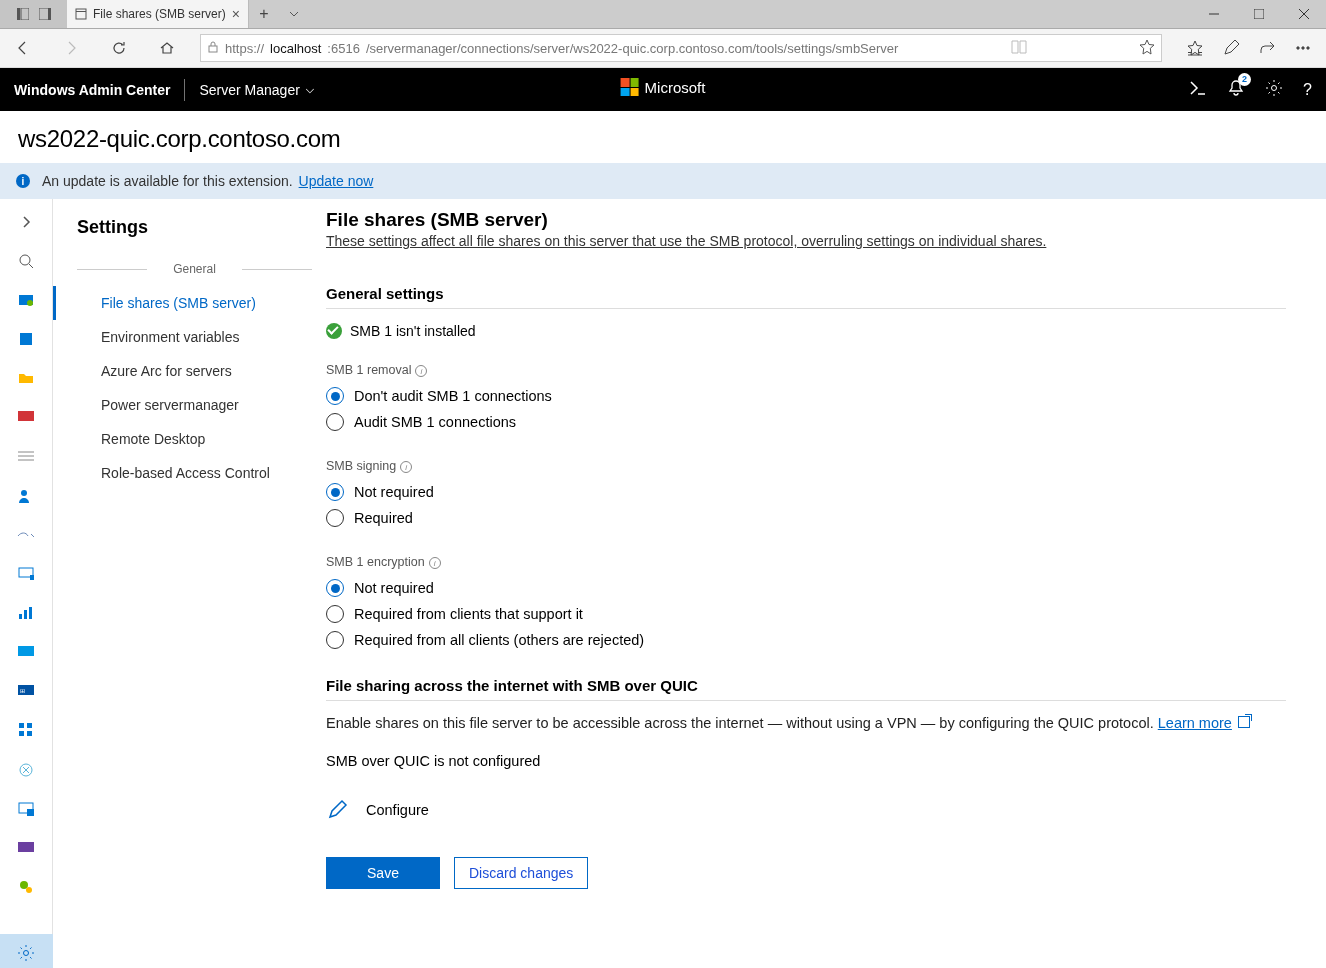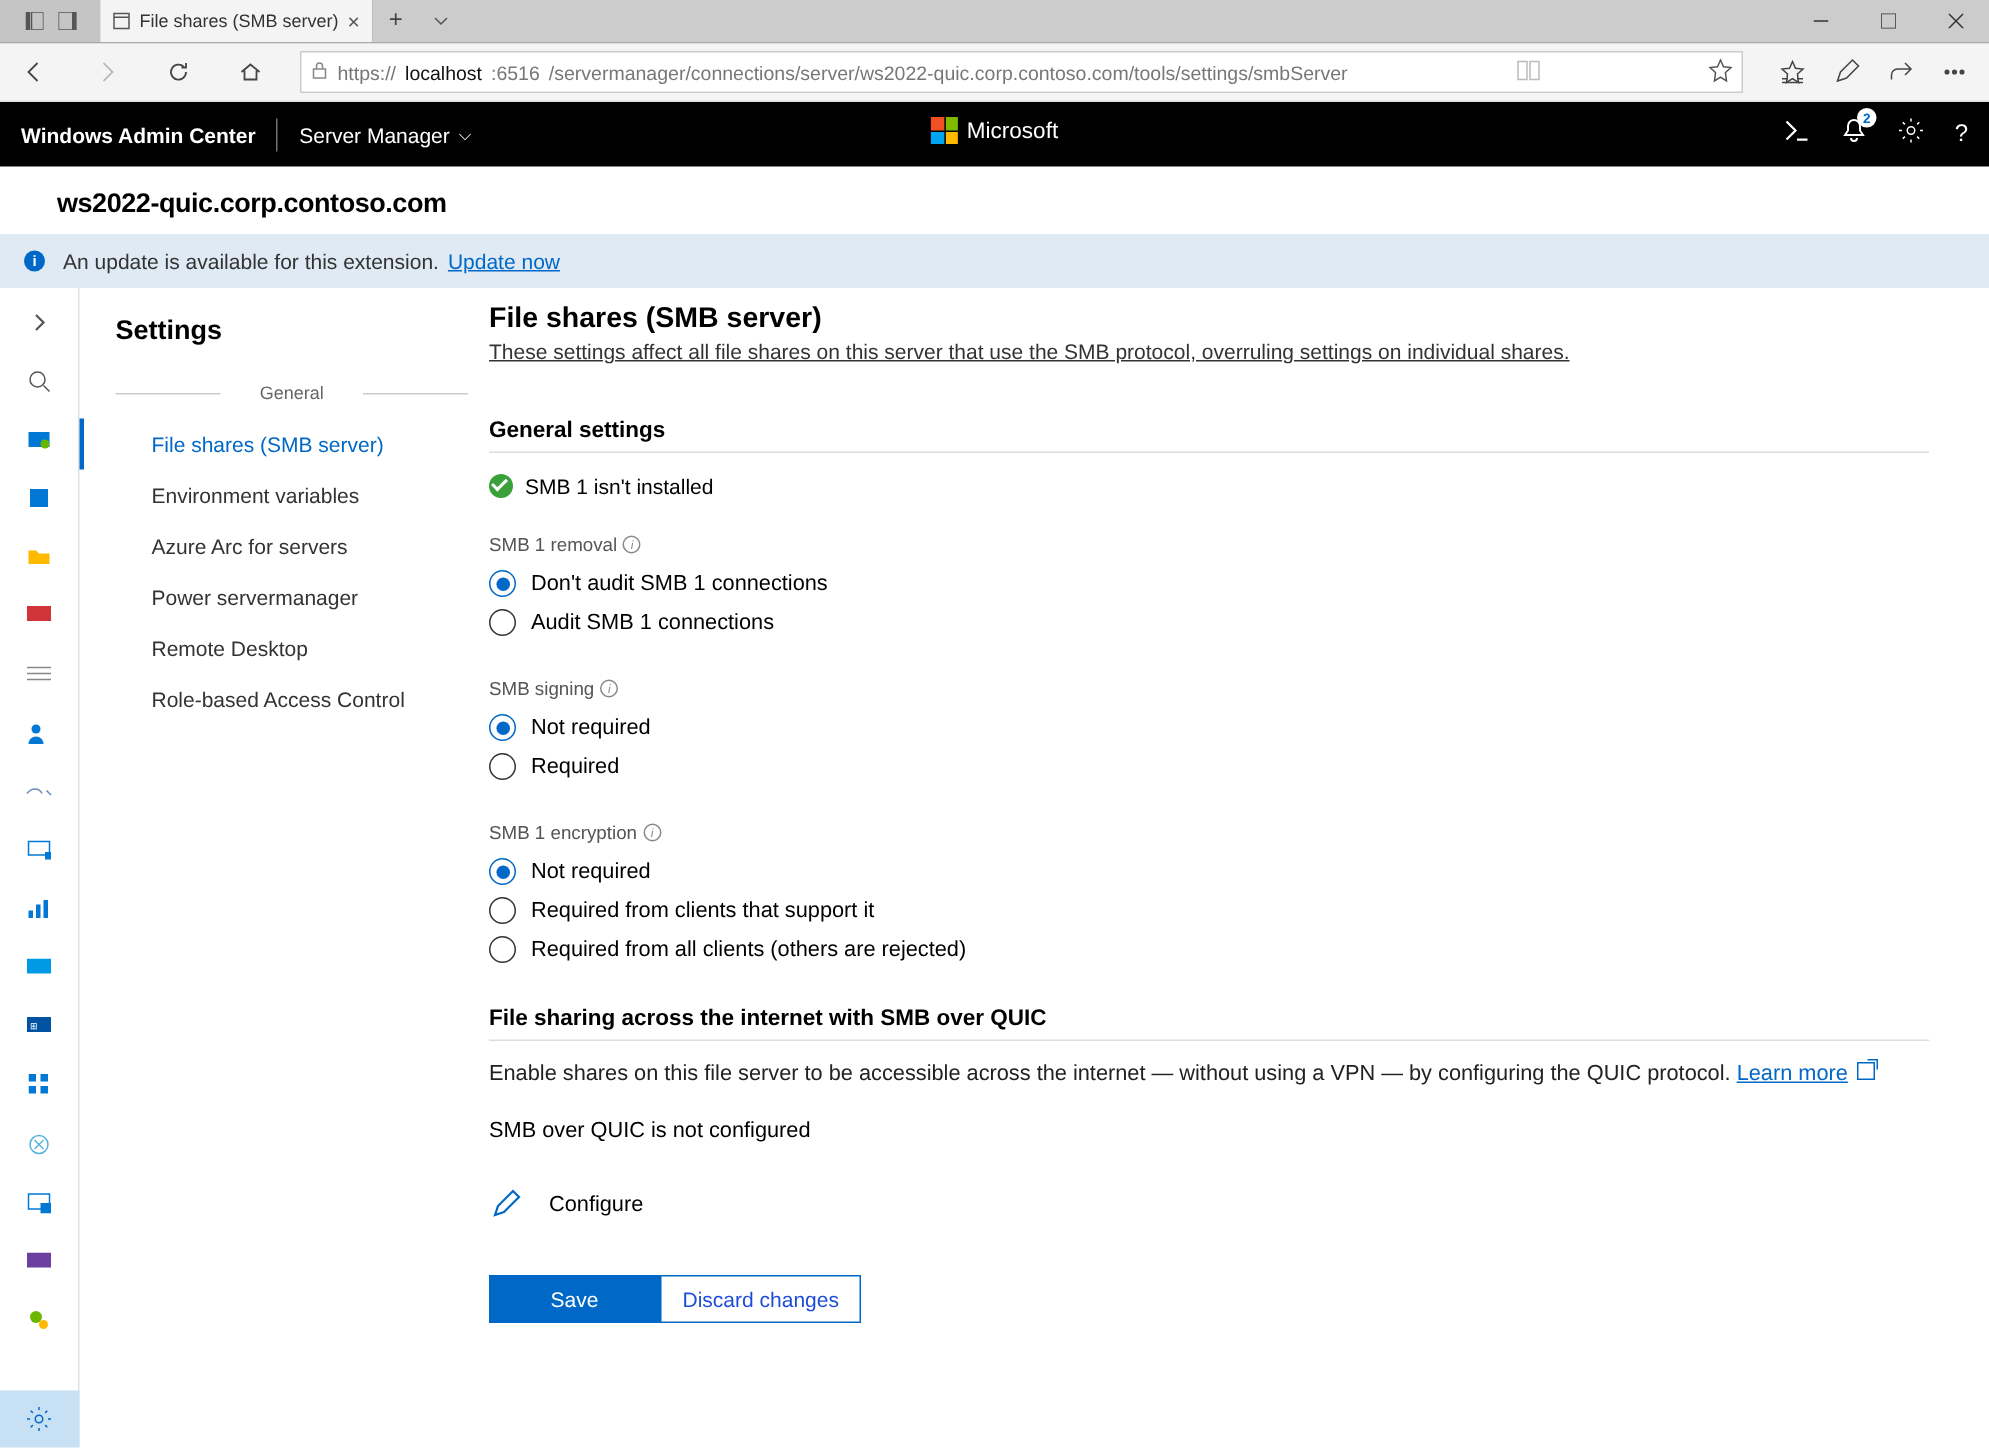--- a/index.html
+++ b/index.html
@@ -41,21 +41,21 @@
 .logo-grid span:nth-child(2){background:#7fba00;}
 .logo-grid span:nth-child(3){background:#00a4ef;}
 .logo-grid span:nth-child(4){background:#ffb900;}
 .app-bar .right{ margin-left:auto; display:flex; align-items:center; gap:20px;}
 .app-bar .right .icon{ position:relative;}
 .app-bar .right svg{ width:18px; height:18px; stroke:#fff; fill:none;}
 .badge{ position:absolute; top:-6px; right:-6px; background:#fff; color:#0068c6; font-size:9px; font-weight:700; border-radius:50%; width:13px; height:13px; display:flex; align-items:center; justify-content:center;}
 
 
 .page-title{ padding:14px 18px 10px; }
-.page-title h1{ font-size:18px; font-weight:700; letter-spacing:-0.3px;margin-left:20px;}
+.page-title h1{ font-size:24px; font-weight:400; letter-spacing:-0.3px;}
 
 
 .banner{ background:#dfeaf5; border:0; height:36px; display:flex; align-items:center; padding:0 16px; font-size:14px; color:#333;}
 .banner .info-ico{ width:14px; height:14px; background:#0068c6; border-radius:50%; color:#fff; font-size:10px; display:inline-flex; align-items:center; justify-content:center; margin-right:12px; font-weight:700;}
 .banner a{ color:#0068c6; text-decoration:underline; margin-left:6px;}
 
 
 .main{ display:flex; height:calc(968px - 29px - 39px - 43px - 48px - 36px); }
 .rail{ width:53px; border-right:1px solid #e2e2e2; display:flex; flex-direction:column; align-items:center; padding-top:12px; gap:18px;}
 .rail .rail-item{ width:22px; height:22px; display:flex; align-items:center; justify-content:center;}
@@ -73,37 +73,37 @@
 
 .content{ flex:1; padding:10px 40px 0 0; overflow-y:auto;}
 .content h3.page-h{ font-size:19px; font-weight:700; margin-bottom:2px;}
 .content .desc{ font-size:14px; color:#333; margin-bottom:36px;text-decoration:underline;}
 .section-h{ font-size:15px; font-weight:700; border-bottom:1px solid #ddd; padding-bottom:6px; margin-bottom:14px;}
 .status-line{ display:flex; align-items:center; gap:8px; font-size:14px; margin-bottom:24px;}
 .check-ico{ width:16px; height:16px; background:#3aa03a; border-radius:50%; position:relative;}
 .check-ico::after{ content:""; position:absolute; left:4px; top:1px; width:4px; height:8px; border-right:2px solid #fff; border-bottom:2px solid #fff; transform:rotate(45deg);}
 
 .radio-group{ margin-bottom:24px;}
-.radio-label{ font-size:12.5px; color:#555; display:flex; align-items:center; gap:4px; margin-bottom:6px;}
+.radio-label{ font-size:12.5px; color:#555; display:flex; align-items:flex-end; gap:4px; margin-bottom:6px;}
 .info-dot{ width:12px; height:12px; border:1px solid #888; border-radius:50%; display:inline-flex; align-items:center; justify-content:center; font-size:8px; color:#888; font-style:italic;}
 .radio-row{ display:flex; align-items:center; gap:10px; font-size:14.5px; padding:4px 0;}
 .radio{ width:18px; height:18px; border:1.5px solid #333; border-radius:50%; display:inline-flex; align-items:center; justify-content:center;}
 .radio.sel{ border-color:#0068c6;}
 .radio.sel::after{ content:""; width:9px; height:9px; background:#0068c6; border-radius:50%;}
 
 .quic-desc{ font-size:14.5px; margin:12px 0 22px; color:#222;}
 .quic-desc a{ color:#0068c6; text-decoration:underline;}
 .ext-ico{ display:inline-block; width:12px; height:12px; border:1px solid #0068c6; margin-left:2px; position:relative;}
 .ext-ico::after{ content:""; position:absolute; top:-3px; right:-3px; width:6px; height:6px; border-top:1px solid #0068c6; border-right:1px solid #0068c6;}
 
 .quic-status{ font-size:14.5px; margin-bottom:30px;}
 .configure-row{ display:flex; align-items:center; gap:18px; font-size:14.5px; margin-bottom:36px;text-align:center;}
 .configure-row svg{ width:22px; height:22px; stroke:#0068c6; fill:none;}
 
-.btn-row{ display:flex; padding-bottom:20px;}
+.btn-row{ display:flex; gap:14px; padding-bottom:20px;}
 .btn{ min-width:114px; height:32px; display:inline-flex; align-items:center; justify-content:center; font-size:14px; cursor:pointer;}
 .btn.primary{ background:#0068c6; color:#fff; border:none;}
 .btn.secondary{ background:#fff; color:#1d4ed8; border:1px solid #0068c6; padding:0 14px;}
 </style>
 </head>
 <body>
 
 <div class="tabs-row">
   <div class="tabs-sys">
     <svg viewBox="0 0 12 12">

